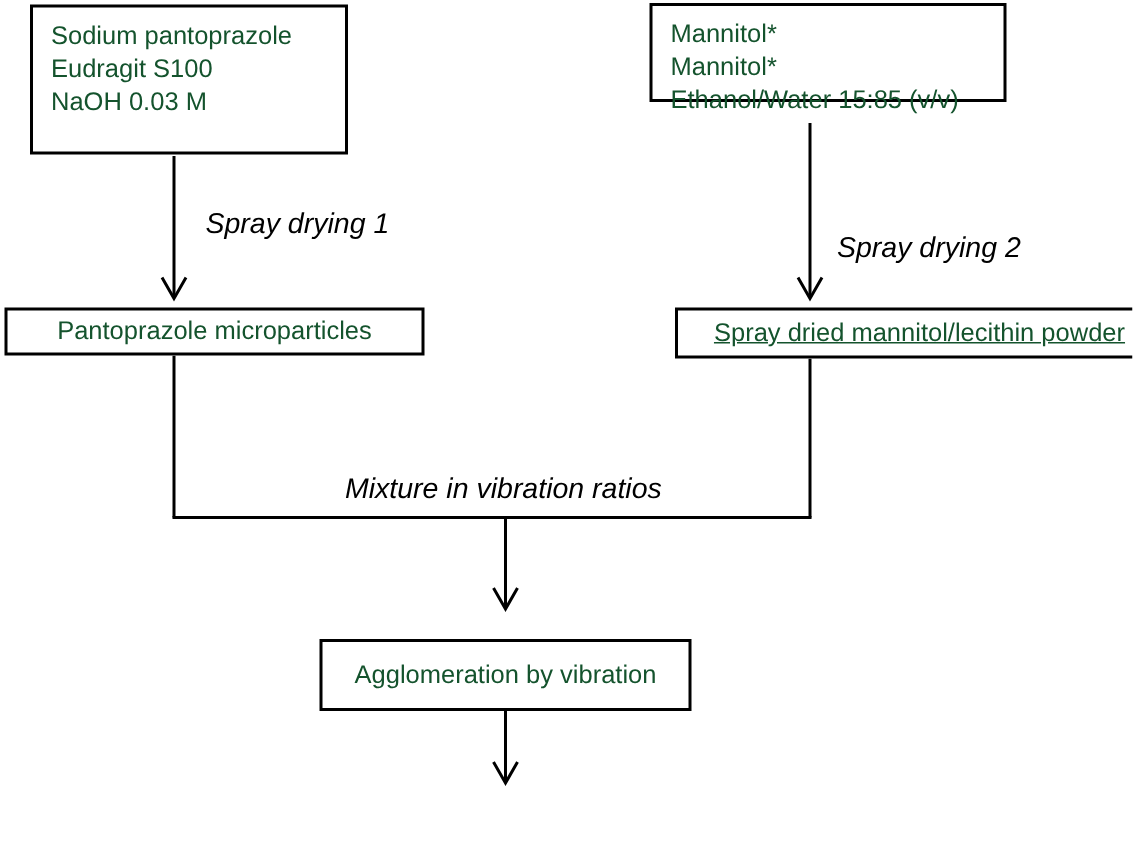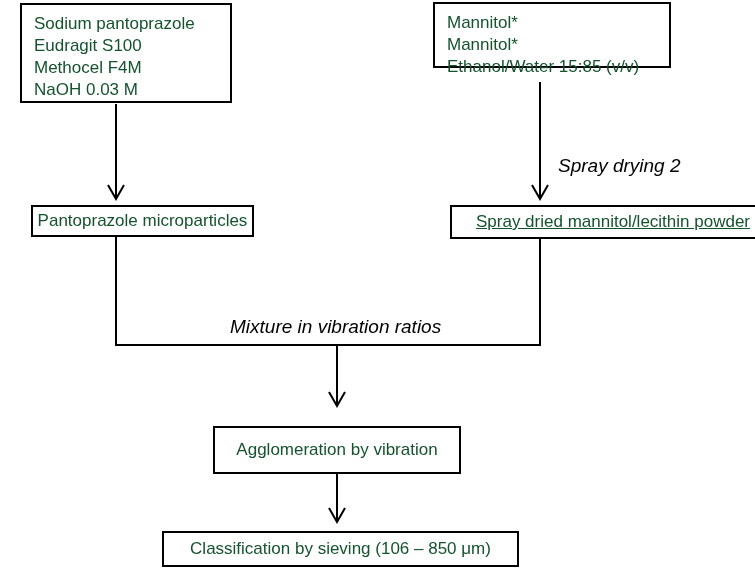--- a/index.html
+++ b/index.html
@@ -44,21 +44,21 @@
   .edge-label {
     position: absolute;
     font-size: 19px;
     font-style: italic;
     white-space: nowrap;
     color: #000000;
   }
   
   .node-source-left   { left: 20px;  top: 3px;   width: 212px; height: 100px; }
   .node-source-right  { left: 433px; top: 2px;   width: 238px; height: 66px;  }
-  .node-microparticles{ left: 3px;   top: 205px; width: 223px; height: 32px; margin-left: 28px;  }
+  .node-microparticles{ left: 3px;   top: 205px; width: 280px; height: 32px;  }
   .node-powder        { left: 450px; top: 205px; width: 326px; height: 34px; text-decoration: underline;  }
   .node-agglomeration { left: 213px; top: 426px; width: 248px; height: 48px;  }
   .node-classification{ left: 162px; top: 531px; width: 357px; height: 36px;  }
   .label-spray-1 { left: 137px; top: 139px; }
   .label-spray-2 { left: 558px; top: 139px; margin-top: 16px; }
   .label-mixture { left: 230px; top: 316px; }
   .stroke {
     stroke: #000000;
     stroke-width: 2;
     fill: none;
@@ -91,32 +91,31 @@
 
     <g>
       <path class="stroke" d="M337,462 V521"></path>
       <polyline class="stroke" points="329,508 337,522 345,508"></polyline>
     </g>
   </svg>
 
   <div class="node multiline node-source-left">
     <div>Sodium pantoprazole</div>
     <div>Eudragit S100</div>
-    <div>Methocel F4M</div>
     <div>NaOH 0.03 M</div>
   </div>
 
   <div class="node multiline node-source-right">
     <div>Mannitol*</div>
     <div>Mannitol*</div>
     <div>Ethanol/Water 15:85 (v/v)</div>
   </div>
 
+  <div class="edge-label label-spray-1">Spray drying 1</div>
   <div class="edge-label label-spray-2">Spray drying 2</div>
   <div class="edge-label label-mixture">Mixture in vibration ratios</div>
 
   <div class="node single node-microparticles">Pantoprazole microparticles</div>
   <div class="node single node-powder">Spray dried mannitol/lecithin powder</div>
 
   <div class="node single node-agglomeration">Agglomeration by vibration</div>
-  <div class="node single node-classification">Classification by sieving (106 – 850 μm)</div>
 
 </div>
 
 </body></html>

